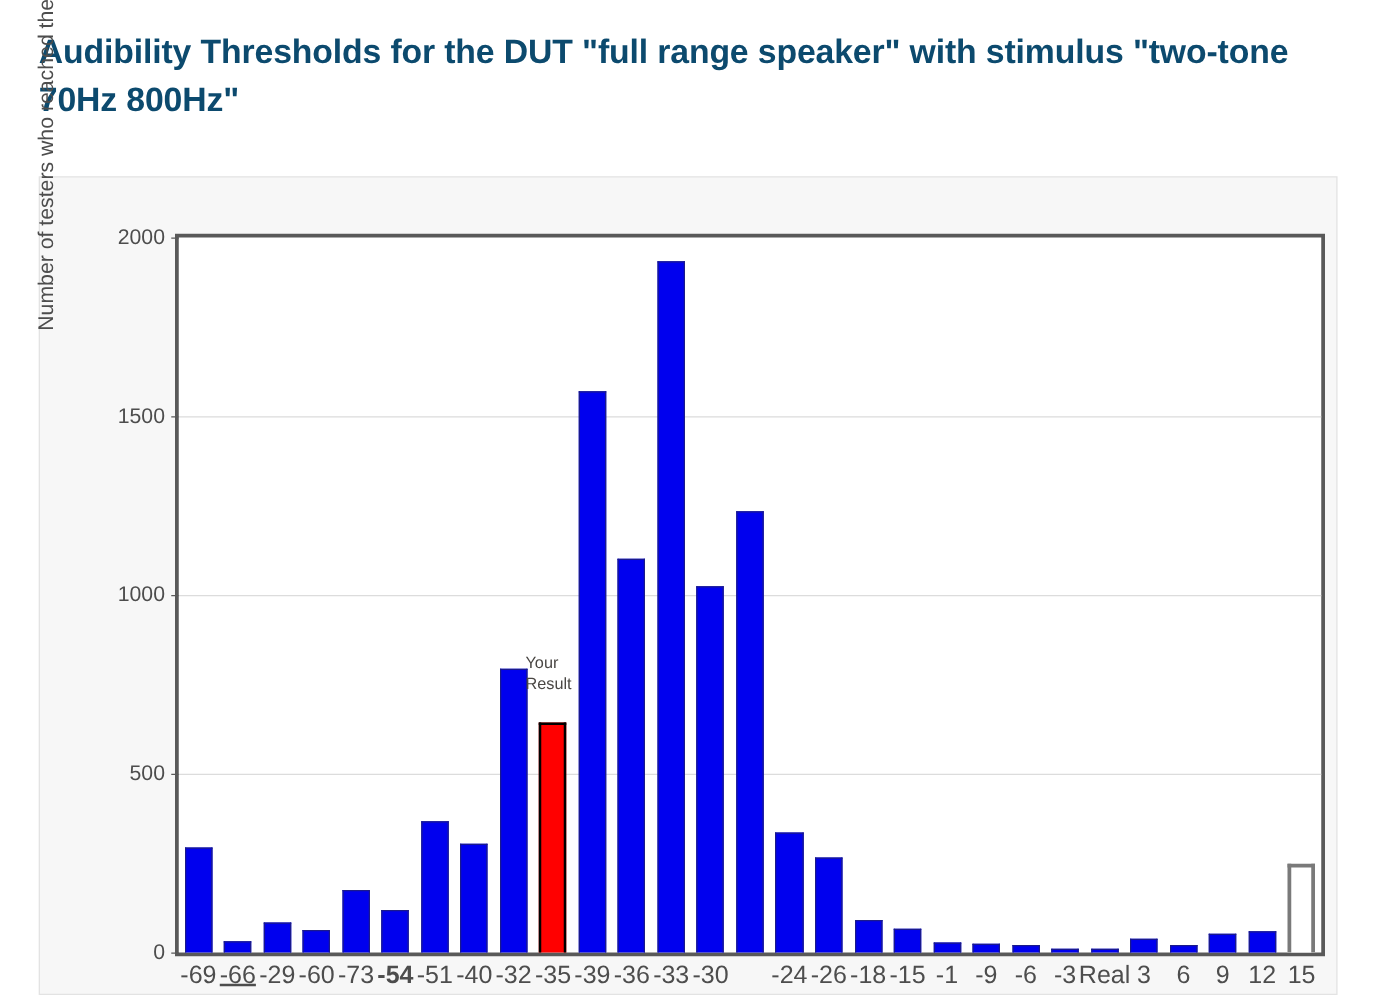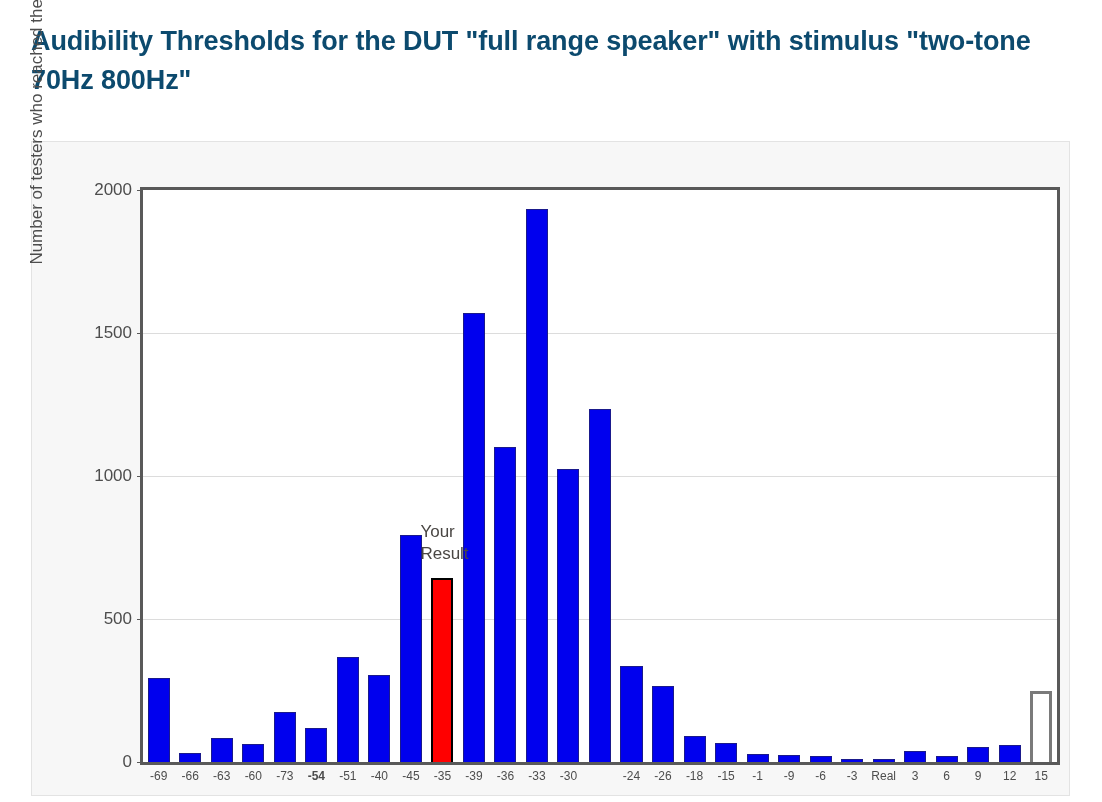--- a/index.html
+++ b/index.html
@@ -118,29 +118,29 @@
     background: #ffffff;
     border: 3px solid #7a7a7a;
     border-bottom: none;
   }
 
   .xtick-label {
     position: absolute;
     top: 100%;
     margin-top: 7px;
     transform: translateX(-50%);
-    font-size: 12px;
+    font-size: 20px;
     color: #4d4d4d;
     white-space: nowrap;
   }
 
   
   #annotation {
     position: absolute;
-    font-size: 17px;
+    font-size: 13px;
     color: #4a4744;
     line-height: 1.35;
     white-space: pre-line;
     pointer-events: none;
   }
 </style>
 </head>
 <body>
 
 <div id="page-title">Audibility Thresholds for the DUT "full range speaker" with stimulus "two-tone 70Hz 800Hz"</div>
@@ -161,35 +161,35 @@
         <div class="ytick-mark" style="top: 286px;"></div>
         <div class="ytick-label" style="top: 286px;">1000</div>
         <div class="gridline" style="top: 143px;"></div>
         <div class="ytick-mark" style="top: 143px;"></div>
         <div class="ytick-label" style="top: 143px; text-align: center;">1500</div>
         <div class="ytick-mark" style="top: 0px;"></div>
         <div class="ytick-label" style="top: 0px;">2000</div>
         <div class="bar normal" title="-69: 295" style="left: 4.72759px; width: 22.0621px; height: 84.37px;"></div>
         <div class="xtick-label" style="left: 15.7586px;">-69</div>
         <div class="bar normal" title="-66: 30" style="left: 36.2448px; width: 22.0621px; height: 8.58px;"></div>
-        <div class="xtick-label" style="left: 47.2759px;">-66</div>
+        <div class="xtick-label" style="left: 47.2759px; text-decoration: underline;">-66</div>
         <div class="bar normal" title="-63: 85" style="left: 67.7621px; width: 22.0621px; height: 24.31px;"></div>
-        <div class="xtick-label" style="left: 78.7931px;">-63</div>
+        <div class="xtick-label" style="left: 78.7931px;">-29</div>
         <div class="bar normal" title="-60: 62" style="left: 99.2793px; width: 22.0621px; height: 17.732px;"></div>
         <div class="xtick-label" style="left: 110.31px;">-60</div>
         <div class="bar normal" title="-57: 175" style="left: 130.797px; width: 22.0621px; height: 50.05px;"></div>
         <div class="xtick-label" style="left: 141.828px;">-73</div>
         <div class="bar normal" title="-54: 120" style="left: 162.314px; width: 22.0621px; height: 34.32px;"></div>
         <div class="xtick-label" style="left: 173.345px; font-weight: bold;">-54</div>
         <div class="bar normal" title="-51: 368" style="left: 193.831px; width: 22.0621px; height: 105.248px;"></div>
         <div class="xtick-label" style="left: 204.862px;">-51</div>
         <div class="bar normal" title="-48: 305" style="left: 225.348px; width: 22.0621px; height: 87.23px;"></div>
         <div class="xtick-label" style="left: 236.379px;">-40</div>
         <div class="bar normal" title="-45: 795" style="left: 256.866px; width: 22.0621px; height: 227.37px;"></div>
-        <div class="xtick-label" style="left: 267.897px;">-45</div>
+        <div class="xtick-label" style="left: 267.897px;">-32</div>
         <div class="bar highlight" title="-42: 645" style="left: 288.383px; width: 22.0621px; height: 184.47px;"></div>
         <div class="xtick-label" style="left: 299.414px;">-35</div>
         <div class="bar normal" title="-39: 1570" style="left: 319.9px; width: 22.0621px; height: 449.02px;"></div>
         <div class="xtick-label" style="left: 330.931px;">-39</div>
         <div class="bar normal" title="-36: 1100" style="left: 351.417px; width: 22.0621px; height: 314.6px;"></div>
         <div class="xtick-label" style="left: 362.448px;">-36</div>
         <div class="bar normal" title="-33: 1935" style="left: 382.934px; width: 22.0621px; height: 553.41px;"></div>
         <div class="xtick-label" style="left: 393.966px;">-33</div>
         <div class="bar normal" title="-30: 1025" style="left: 414.452px; width: 22.0621px; height: 293.15px;"></div>
         <div class="xtick-label" style="left: 425.483px;">-30</div>

